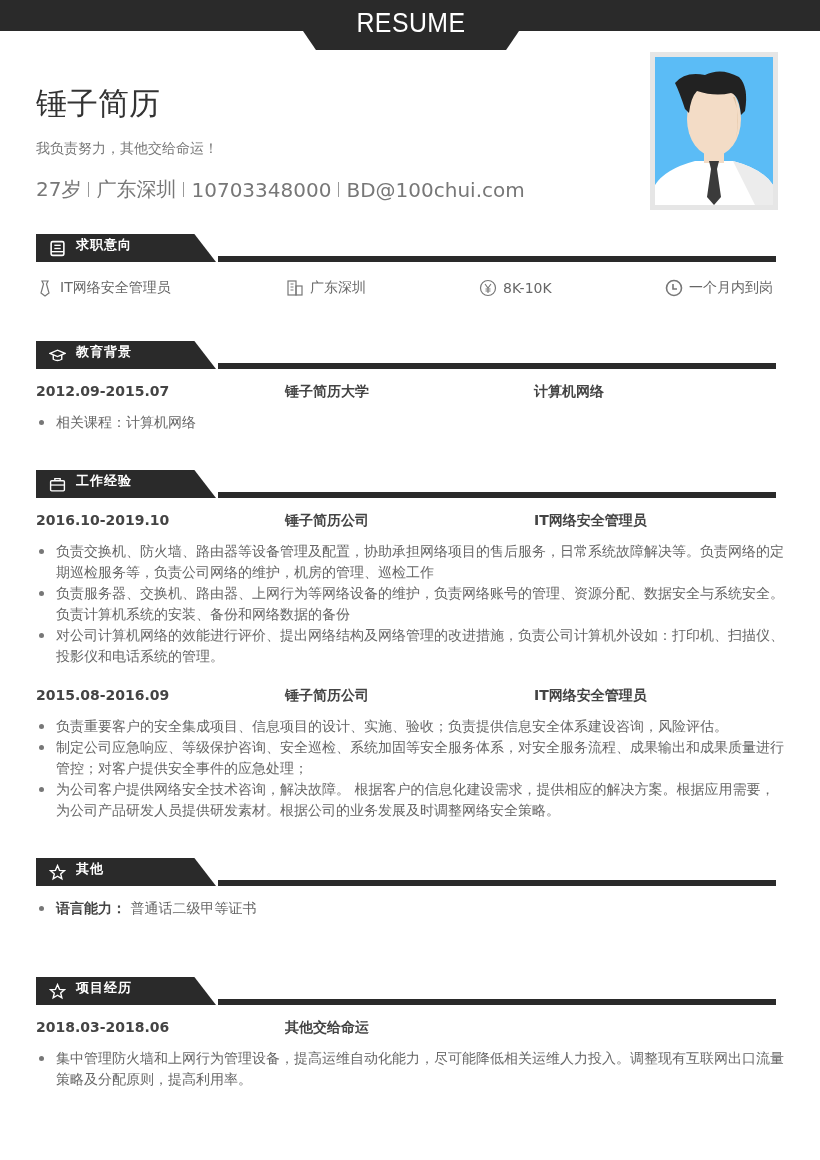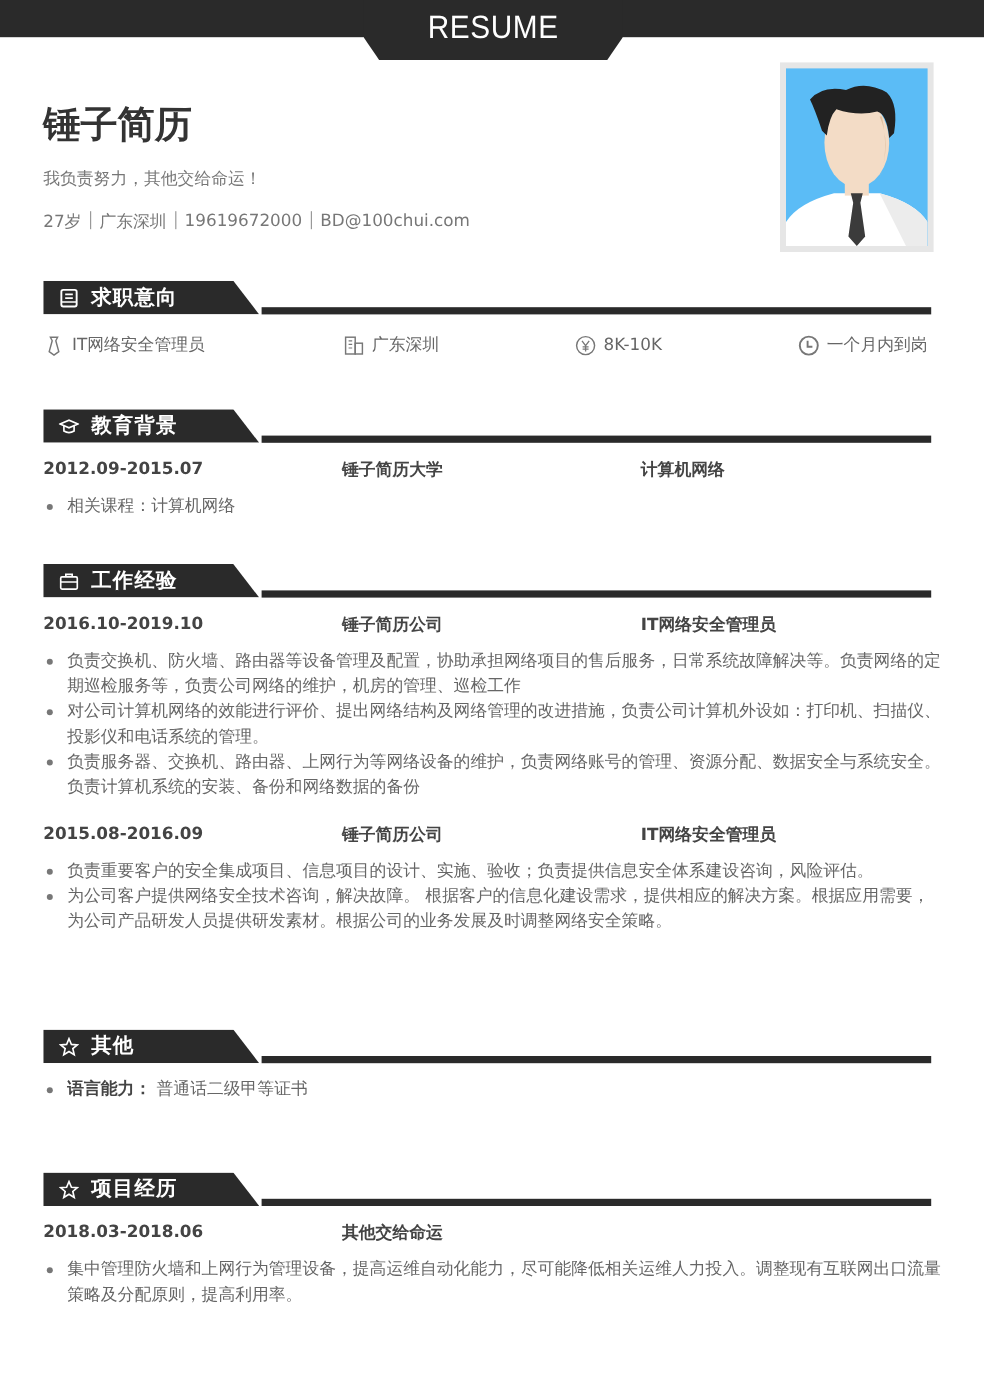--- a/index.html
+++ b/index.html
@@ -5,34 +5,34 @@
     * { box-sizing: border-box; margin: 0; padding: 0; }
     html, body { width: 820px; height: 1160px; background: #ffffff; overflow: hidden; }
     body { font-family: "DejaVu Sans", "Liberation Sans", sans-serif; color: #555; position: relative; }
 
     .top-bar { position: absolute; left: 0; top: 0; width: 820px; height: 31px; background: #2a2a2a; }
     .top-tab { position: absolute; left: 303px; top: 0; width: 216px; height: 50px; background: #2a2a2a;
       clip-path: polygon(0 0, 100% 0, 100% 62%, 94% 100%, 6% 100%, 0 62%); }
     .top-title { position: absolute; left: 303px; top: 8px; width: 216px; text-align: center; color: #fff;
       font-family: "Liberation Sans", sans-serif; font-size: 27px; letter-spacing: 0.5px; transform: scaleX(0.92); }
 
-    .name { position: absolute; left: 36px; top: 83px; font-size: 31px; color: #333; font-weight: bold; }
+    .name { position: absolute; left: 36px; top: 83px; font-size: 31px; color: #333; font-weight: normal; }
     .motto { position: absolute; left: 36px; top: 140px; font-size: 14px; color: #777; }
-    .info-line { position: absolute; left: 36px; top: 176px; font-size: 14px; color: #777; display: flex; }
+    .info-line { position: absolute; left: 36px; top: 176px; font-size: 20px; color: #777; display: flex; align-items: center; }
     .info-line .sep { display: inline-block; width: 1px; height: 15px; background: #999; margin: 0 7px; }
 
     .photo { position: absolute; left: 650px; top: 52px; width: 128px; height: 158px; background: #e6e6e6; padding: 5px; }
     .photo-inner { width: 118px; height: 148px; background: #5bbcf6; position: relative; overflow: hidden; }
 
     .sec-head { position: absolute; left: 36px; width: 740px; height: 28px; }
     .sec-tab { position: absolute; left: 0; top: 0; width: 180px; height: 28px; background: #2a2a2a;
       clip-path: polygon(0 0, 88% 0, 100% 100%, 0 100%); }
     .sec-line { position: absolute; left: 182px; top: 22px; width: 558px; height: 6px; background: #2a2a2a; }
     .sec-icon { position: absolute; left: 13px; top: 6px; width: 17px; height: 17px; color: #fff; }
-    .sec-title { position: absolute; left: 40px; top: 2px; font-size: 17px; color: #fff; font-weight: bold; letter-spacing: 1px; }
+    .sec-title { position: absolute; left: 40px; top: 2px; font-size: 13px; color: #fff; font-weight: bold; letter-spacing: 1px; }
 
     .intent-row { position: absolute; left: 36px; top: 279px; width: 740px; height: 20px; font-size: 14px; color: #666; }
     .intent-item { position: absolute; top: 0; display: flex; align-items: center; gap: 6px; }
     .intent-item svg { width: 18px; height: 18px; }
 
     .row3 { position: absolute; left: 36px; width: 740px; font-size: 14px; font-weight: bold; color: #444; }
     .row3 span { position: absolute; top: 0; }
     .bullets { position: absolute; left: 36px; width: 750px; font-size: 14px; color: #666; line-height: 21px; list-style: none; }
     .bullets li { position: relative; padding-left: 20px; }
     .bullets li::before { content: ""; position: absolute; left: 3px; top: 8px; width: 5px; height: 5px; border-radius: 50%; background: #777; }
@@ -45,21 +45,21 @@
 <div class="top-tab"></div>
 <div class="top-title">RESUME</div>
 
 <div class="name">锤子简历</div>
 <div class="motto">我负责努力，其他交给命运！</div>
 <div class="info-line">
   <span>27岁</span>
     <span class="sep"></span>
   <span>广东深圳</span>
     <span class="sep"></span>
-  <span>19619672000</span>
+  <span>10703348000</span>
     <span class="sep"></span>
   <span>BD@100chui.com</span>
 </div>
 
 <div class="photo">
   <div class="photo-inner">
     <svg width="118" height="148" viewBox="0 0 118 148">
       <path d="M0 128 Q10 112 40 104 L78 104 Q108 112 118 128 L118 148 L0 148 Z" fill="#ffffff"></path>
       <path d="M78 104 Q108 112 118 128 L118 148 L100 148 Z" fill="#ececec"></path>
       <ellipse cx="59" cy="62" rx="27" ry="37" fill="#f3dcc6"></ellipse>
@@ -143,30 +143,31 @@
     </svg>
   <div class="sec-title">工作经验</div>
 </div>
 <div class="row3" style="top:512px">
   <span style="left:0">2016.10-2019.10</span>
   <span style="left:249px">锤子简历公司</span>
   <span style="left:498px">IT网络安全管理员</span>
 </div>
 <ul class="bullets" style="top:541px">
   <li>负责交换机、防火墙、路由器等设备管理及配置，协助承担网络项目的售后服务，日常系统故障解决等。负责网络的定期巡检服务等，负责公司网络的维护，机房的管理、巡检工作</li>
+  <li>负责服务器、交换机、路由器、上网行为等网络设备的维护，负责网络账号的管理、资源分配、数据安全与系统安全。负责计算机系统的安装、备份和网络数据的备份</li>
   <li>对公司计算机网络的效能进行评价、提出网络结构及网络管理的改进措施，负责公司计算机外设如：打印机、扫描仪、投影仪和电话系统的管理。</li>
-  <li>负责服务器、交换机、路由器、上网行为等网络设备的维护，负责网络账号的管理、资源分配、数据安全与系统安全。负责计算机系统的安装、备份和网络数据的备份</li>
 </ul>
 <div class="row3" style="top:687px">
   <span style="left:0">2015.08-2016.09</span>
   <span style="left:249px">锤子简历公司</span>
   <span style="left:498px">IT网络安全管理员</span>
 </div>
 <ul class="bullets" style="top:716px">
   <li>负责重要客户的安全集成项目、信息项目的设计、实施、验收；负责提供信息安全体系建设咨询，风险评估。</li>
+  <li>制定公司应急响应、等级保护咨询、安全巡检、系统加固等安全服务体系，对安全服务流程、成果输出和成果质量进行管控；对客户提供安全事件的应急处理；</li>
   <li>为公司客户提供网络安全技术咨询，解决故障。 根据客户的信息化建设需求，提供相应的解决方案。根据应用需要，为公司产品研发人员提供研发素材。根据公司的业务发展及时调整网络安全策略。</li>
 </ul>
 
 <div class="sec-head" style="top:858px">
   <div class="sec-tab"></div>
     <div class="sec-line"></div>
   <svg class="sec-icon" viewBox="0 0 16 16">
       <path d="M8 1.5 L9.9 6 L14.5 6.3 L11 9.3 L12.1 14 L8 11.5 L3.9 14 L5 9.3 L1.5 6.3 L6.1 6 Z" fill="none" stroke="#fff" stroke-width="1.3"></path>
     </svg>
   <div class="sec-title">其他</div>

